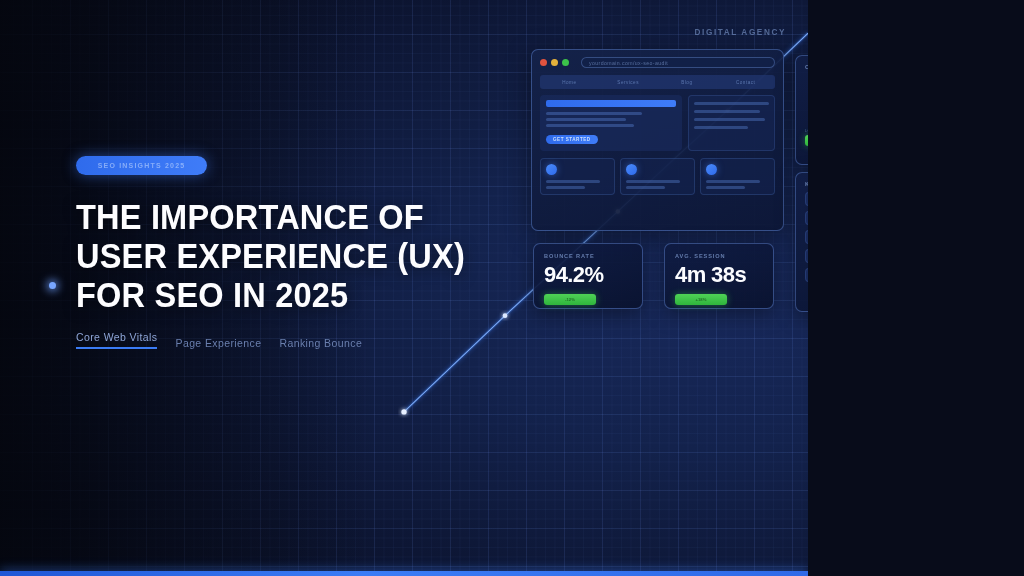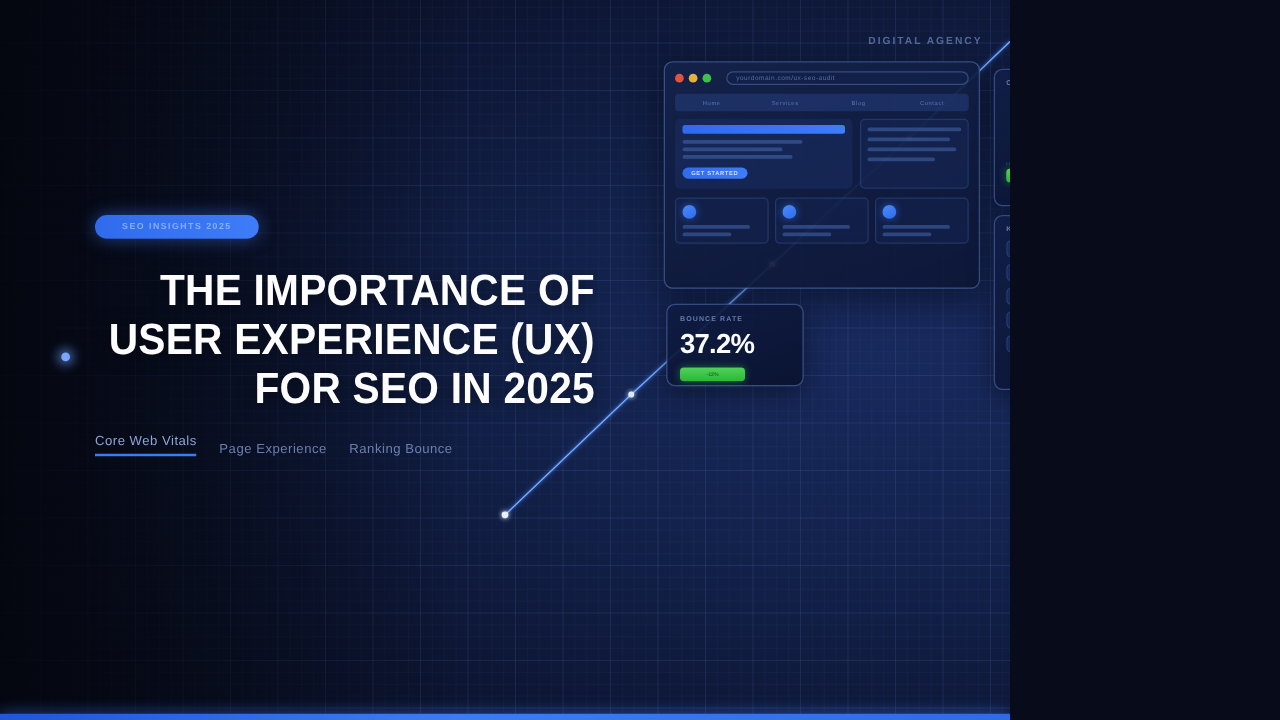--- a/index.html
+++ b/index.html
@@ -29,21 +29,21 @@
     background-size:9.5px 9.5px;
   }
   .vignette { position:absolute; inset:0;
     background:linear-gradient(to right, rgba(4,6,14,.92) 0%, rgba(5,8,18,.55) 22%, rgba(6,10,24,0) 46%);
     pointer-events:none; }
   .bottombar { position:absolute; left:0; right:0; bottom:0; height:5px;
     background:linear-gradient(to right,#1f57d6,#3b7cf6 45%,#2f6ae8 100%);
     box-shadow:0 0 12px rgba(59,124,246,.75); }
 
   
-  #hero { position:absolute; left:76px; top:172px; width:430px;text-align:right; }
+  #hero { position:absolute; left:76px; top:156px; width:430px; }
   .pill-badge {
     width:131px; height:19px; border-radius:10px;
     background:linear-gradient(to right,#2f6bec,#3f7cf8);
     box-shadow:0 0 14px rgba(63,124,248,.5);
     display:flex; align-items:center; justify-content:center;
     font-size:7px; letter-spacing:1.2px; font-weight:700;
     color:rgba(200,220,255,.55); text-transform:uppercase;
     overflow:hidden; white-space:nowrap;
   }
   #title {
@@ -286,18 +286,23 @@
       <span class="kpos blue">#4</span>
     </div>
     <div class="krow">
       <span class="kname">mobile ux</span>
       <span class="kpos blue">#5</span>
     </div>
   </div>
 
   <div class="stat" id="stat-bounce">
     <div class="slab">Bounce Rate</div>
-    <div class="sval">37.2%</div>
+    <div class="sval">94.2%</div>
     <div class="sbadge">-12%</div>
+  </div>
+  <div class="stat" id="stat-session">
+    <div class="slab">Avg. Session</div>
+    <div class="sval">4m 38s</div>
+    <div class="sbadge">+18%</div>
   </div>
 
   <div class="bottombar"></div>
 </div>
 
 </body></html>

